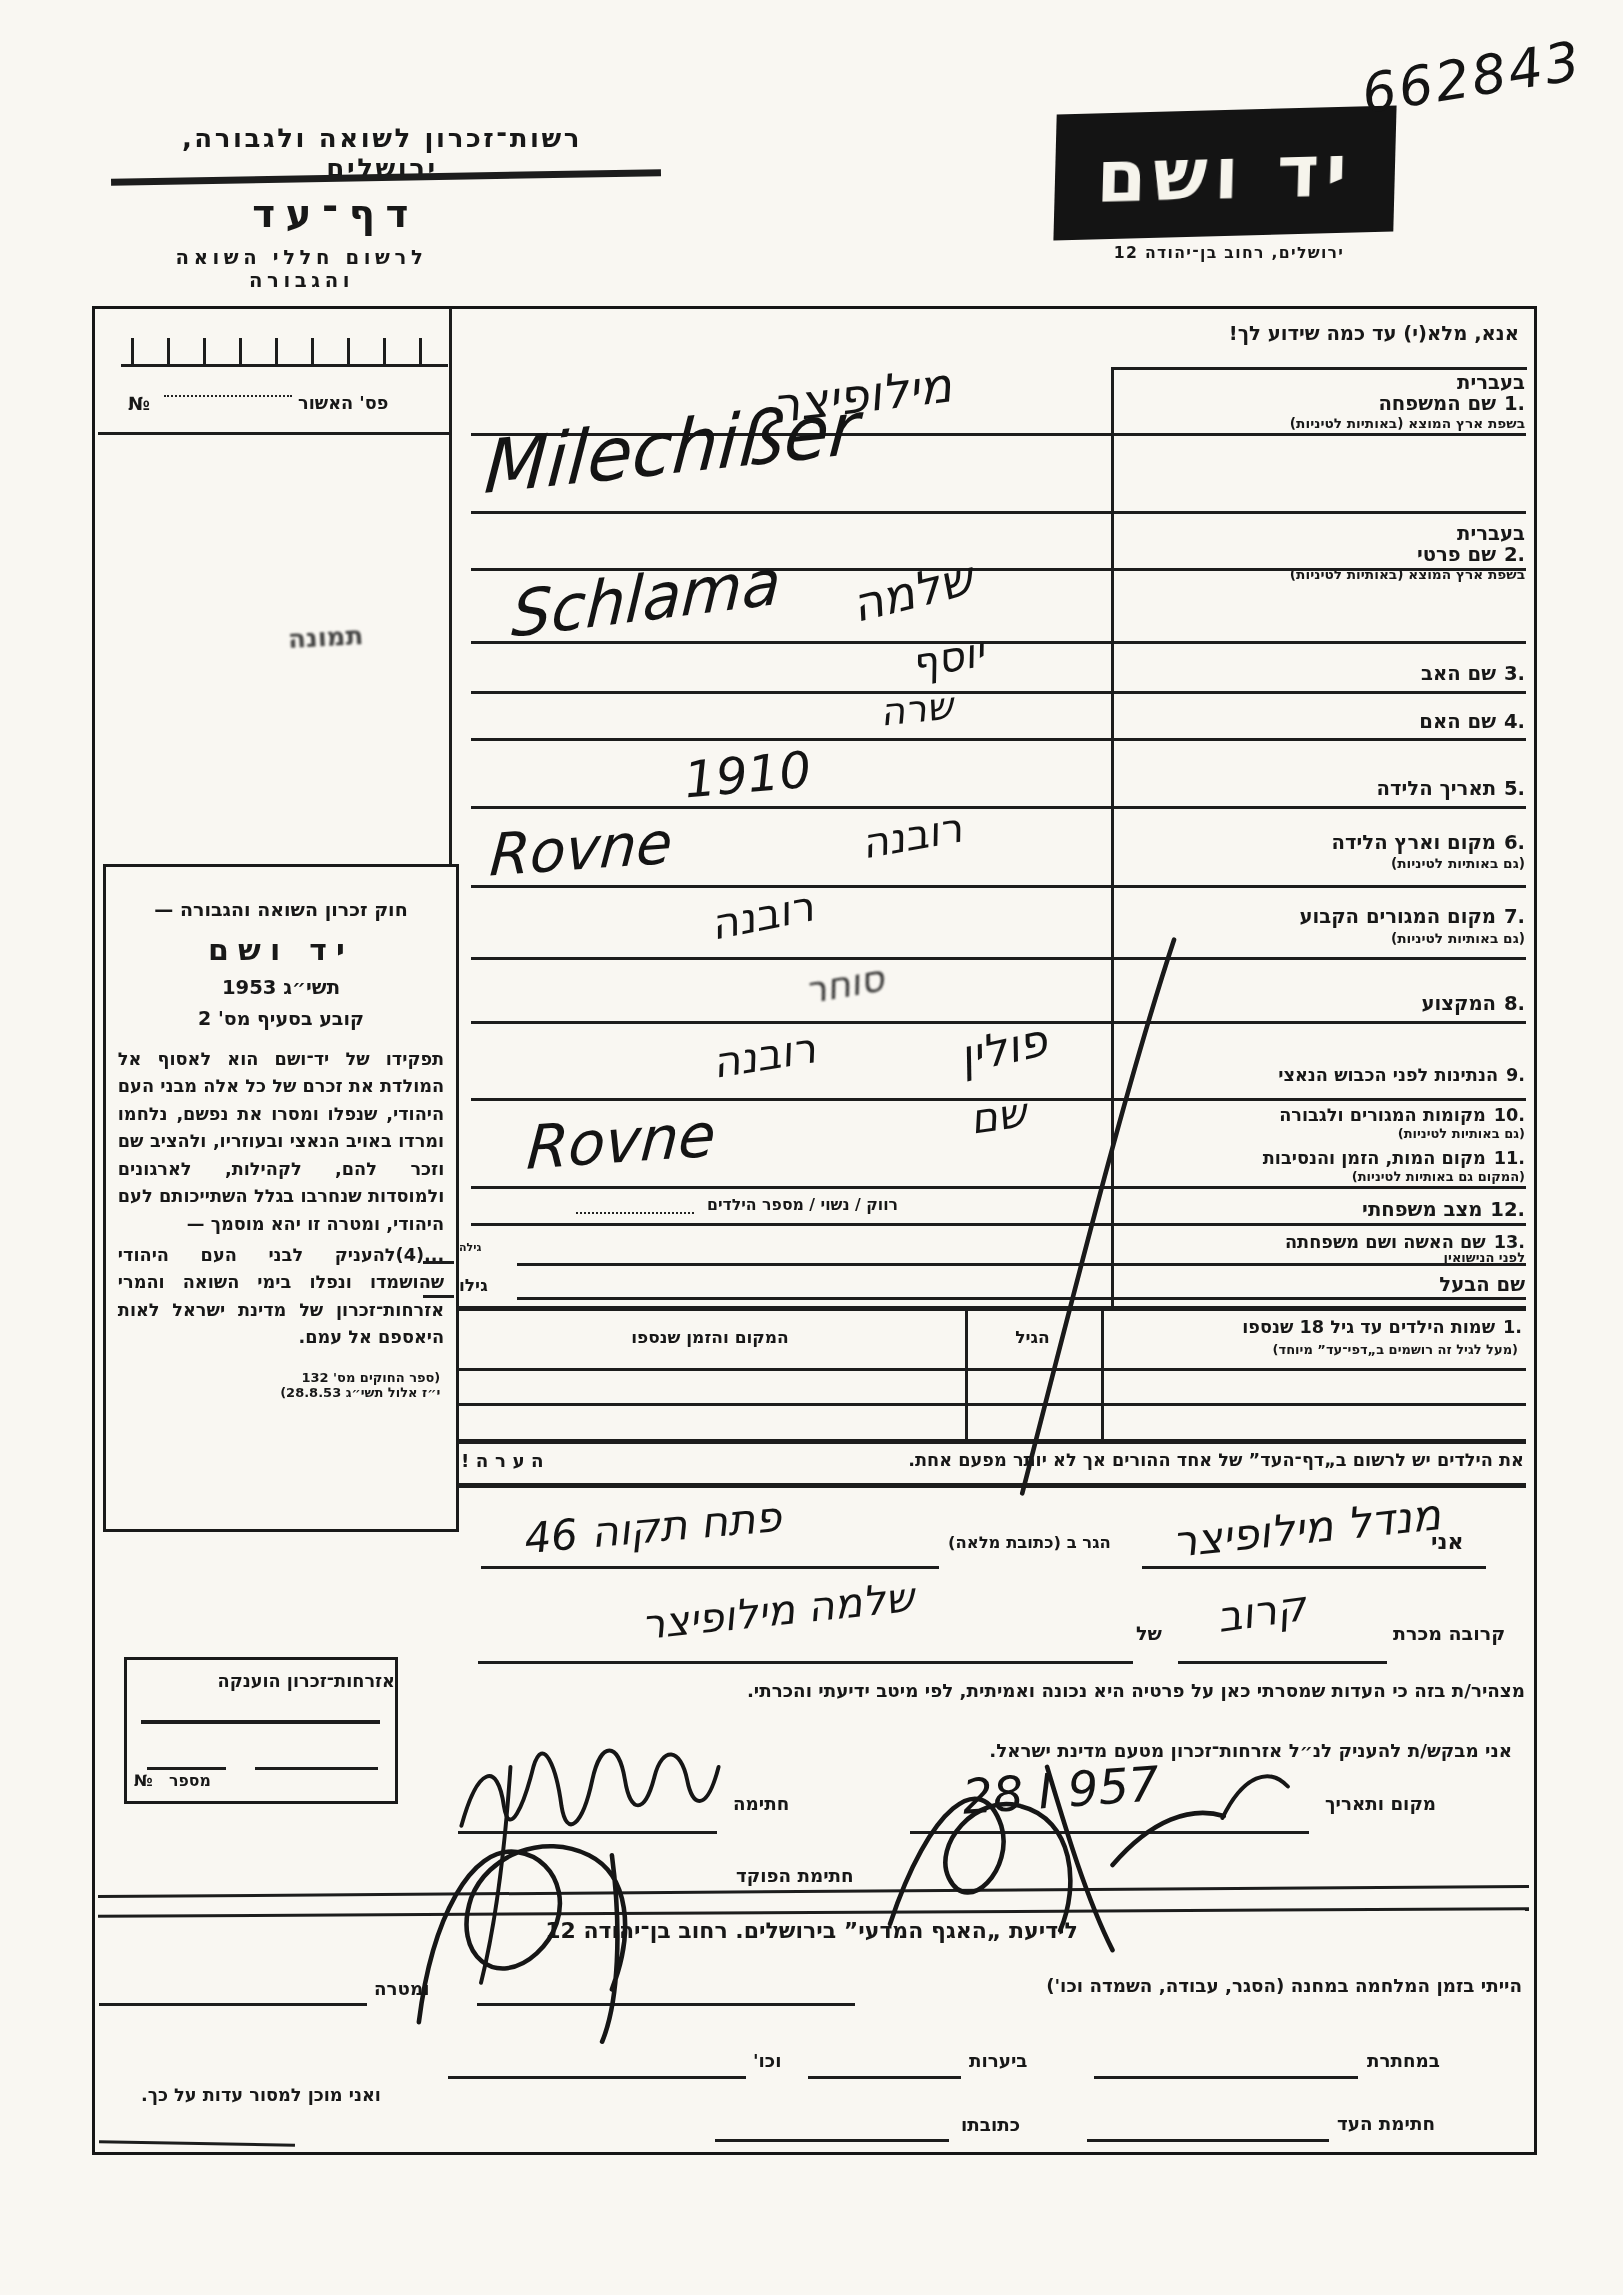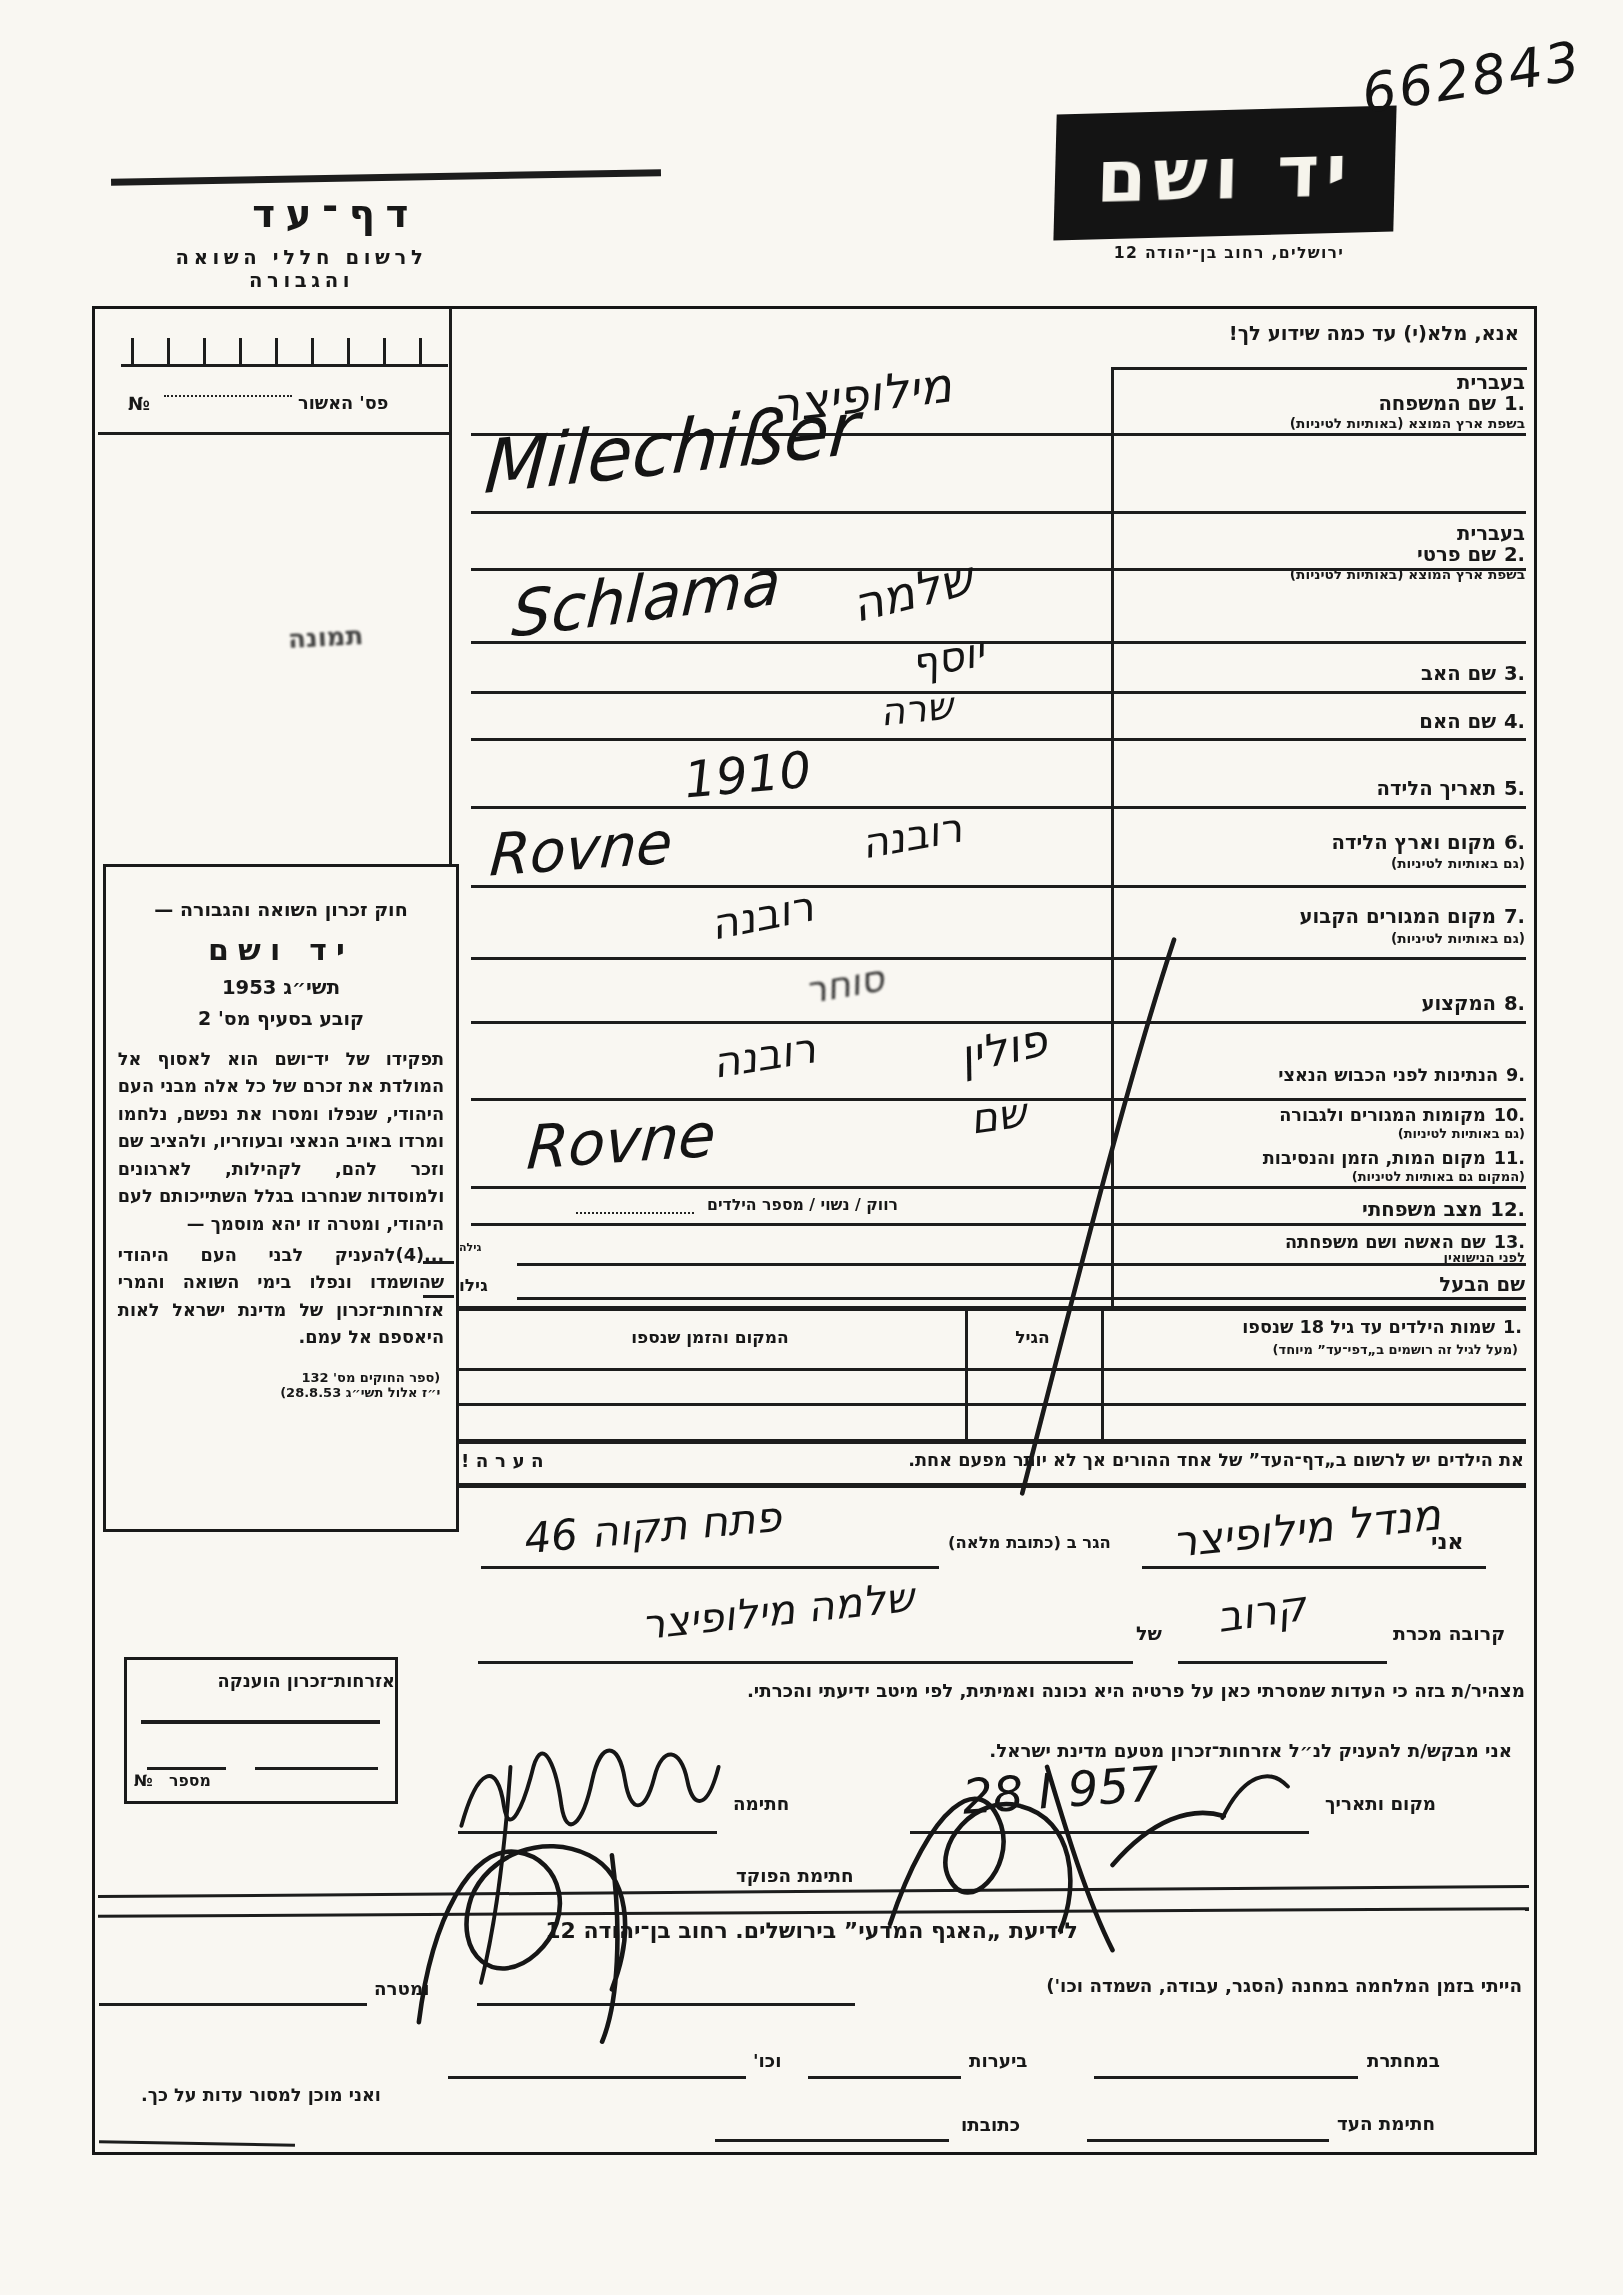--- a/index.html
+++ b/index.html
@@ -20,20 +20,21 @@
   .hw-he{font-family:"DejaVu Sans",sans-serif;}
   .prn{position:absolute;font-weight:bold;white-space:nowrap;}
   .smudge{filter:blur(1.3px);opacity:.85;}
   svg.ink{position:absolute;left:0;top:0;pointer-events:none;}
 </style>
 </head>
 <body>
 
 <div class="page">
 
+  <div class="abs rtl b" style="left:140px;top:123px;width:484px;text-align:center;font-size:26px;letter-spacing:2.6px;">רשות־זכרון לשואה ולגבורה, ירושלים</div>
   <div class="line" style="left:111px;top:174px;width:550px;height:6.5px;transform:rotate(-1deg);"></div>
   <div class="abs rtl b" style="left:262px;top:191px;width:157px;text-align:center;font-size:39px;letter-spacing:10.5px;">דף־עד</div>
   <div class="abs rtl b" style="left:151px;top:246px;width:301px;text-align:center;font-size:19.6px;letter-spacing:4.6px;">לרשום חללי השואה והגבורה</div>
 
   <div class="abs" style="left:1055px;top:110px;width:340px;height:126px;background:#141414;transform:rotate(-1.5deg) skewX(-3deg);
        display:flex;align-items:center;justify-content:center;">
     <span class="b" style="color:#f6f4ec;font-size:72px;letter-spacing:6.5px;direction:rtl;filter:blur(0.7px);">יד ושם</span>
   </div>
   <div class="abs rtl b" style="left:1059px;top:243px;width:340px;text-align:center;font-size:15.7px;letter-spacing:1.3px;">ירושלים, רחוב בן־יהודה 12</div>
   <div class="hw" style="left:1361px;top:46px;font-size:54px;transform:rotate(-9deg);letter-spacing:2.6px;">662843</div>

